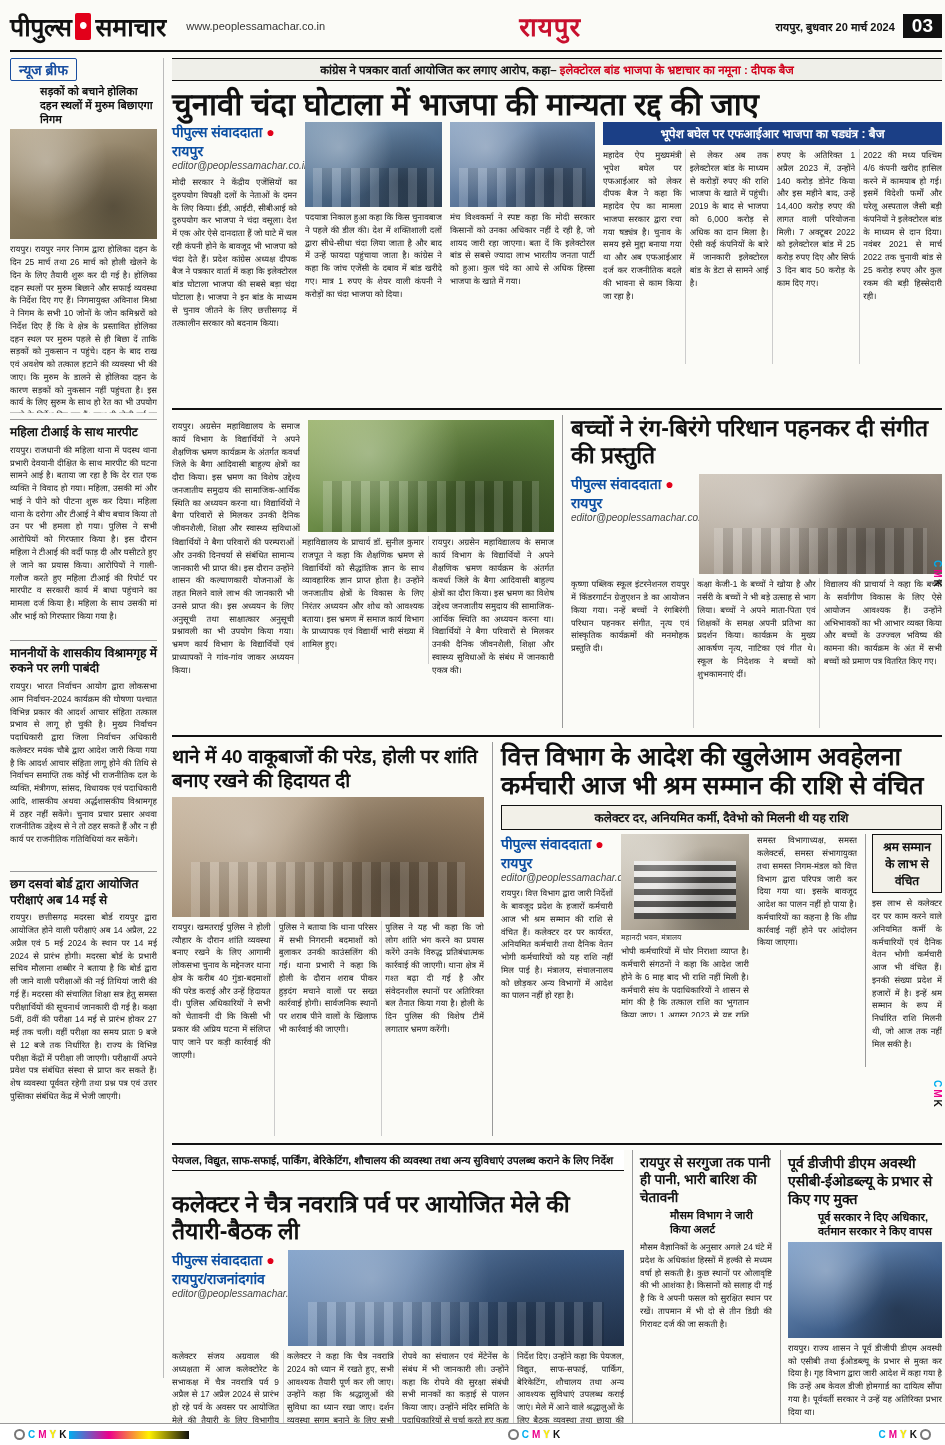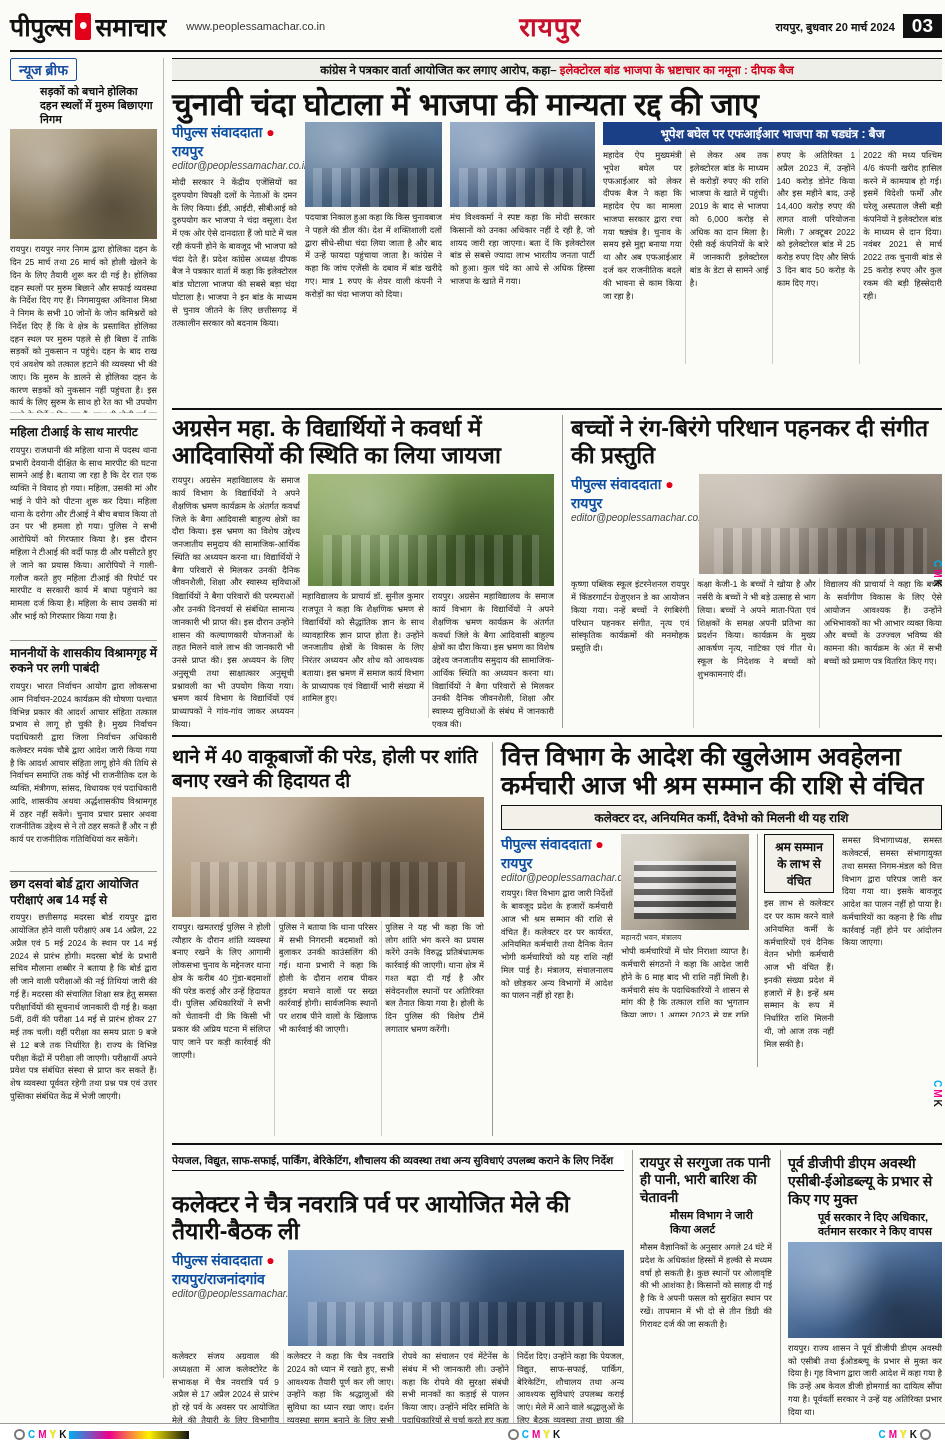--- a/index.html
+++ b/index.html
@@ -221,21 +221,20 @@
             <div class="body-txt">रुपए के अतिरिक्त 1 अप्रैल 2023 में, उन्होंने 140 करोड़ डोनेट किया और इस महीने बाद, उन्हें 14,400 करोड़ रुपए की लागत वाली परियोजना मिली। 7 अक्टूबर 2022 को इलेक्टोरल बांड में 25 करोड़ रुपए दिए और सिर्फ 3 दिन बाद 50 करोड़ के काम दिए गए।</div>
             <div class="body-txt">2022 की मध्य पश्चिम 4/6 कंपनी खरीद हासिल करने में कामयाब हो गई। इसमें विदेशी फर्मों और घरेलू अस्पताल जैसी बड़ी कंपनियों ने इलेक्टोरल बांड के माध्यम से दान दिया। नवंबर 2021 से मार्च 2022 तक चुनावी बांड से 25 करोड़ रुपए और कुल रकम की बड़ी हिस्सेदारी रही।</div>
           </div>
         </div>
       </div>
 
       <div class="sec-divider"></div>
 
       <div class="flexrow">
         <div style="width:382px">
-          <div class="hd-lg">अग्रसेन महा. के विद्यार्थियों ने कवर्धा में आदिवासियों की स्थिति का लिया जायजा</div>
           <div class="flexrow" style="margin-top:5px">
             <div style="width:128px">
               <div class="body-txt" style="height:112px">रायपुर। अग्रसेन महाविद्यालय के समाज कार्य विभाग के विद्यार्थियों ने अपने शैक्षणिक भ्रमण कार्यक्रम के अंतर्गत कवर्धा जिले के बैगा आदिवासी बाहुल्य क्षेत्रों का दौरा किया। इस भ्रमण का विशेष उद्देश्य जनजातीय समुदाय की सामाजिक-आर्थिक स्थिति का अध्ययन करना था। विद्यार्थियों ने बैगा परिवारों से मिलकर उनकी दैनिक जीवनशैली, शिक्षा और स्वास्थ्य सुविधाओं के संबंध में जानकारी एकत्र की।</div>
             </div>
             <div style="flex:1">
               <div class="photo p3 photo-people" style="height:112px;"></div>
             </div>
           </div>
           <div class="cols-3" style="margin-top:4px;height:128px">
             <div class="body-txt">विद्यार्थियों ने बैगा परिवारों की परम्पराओं और उनकी दिनचर्या से संबंधित सामान्य जानकारी भी प्राप्त की। इस दौरान उन्होंने शासन की कल्याणकारी योजनाओं के तहत मिलने वाले लाभ की जानकारी भी उनसे प्राप्त की। इस अध्ययन के लिए अनुसूची तथा साक्षात्कार अनुसूची प्रश्नावली का भी उपयोग किया गया। भ्रमण कार्य विभाग के विद्यार्थियों एवं प्राध्यापकों ने गांव-गांव जाकर अध्ययन किया।</div>
@@ -293,26 +292,26 @@
               <div class="byline-mail">editor@peoplessamachar.co.in</div>
               <div class="body-txt" style="margin-top:4px;height:168px">रायपुर। वित्त विभाग द्वारा जारी निर्देशों के बावजूद प्रदेश के हजारों कर्मचारी आज भी श्रम सम्मान की राशि से वंचित हैं। कलेक्टर दर पर कार्यरत, अनियमित कर्मचारी तथा दैनिक वेतन भोगी कर्मचारियों को यह राशि नहीं मिल पाई है। मंत्रालय, संचालनालय को छोड़कर अन्य विभागों में आदेश का पालन नहीं हो रहा है।</div>
             </div>
             <div style="width:128px">
               <div class="photo p7" style="height:96px;">
                 <div style="position:absolute;left:10%;top:28%;width:80%;height:60%;background:repeating-linear-gradient(0deg,#3b3b3b 0 6px,#efefef 6px 12px);opacity:.85"></div>
               </div>
               <div class="imgcap">महानदी भवन, मंत्रालय</div>
               <div class="body-txt" style="margin-top:3px;height:72px">भोपी कर्मचारियों में घोर निराशा व्याप्त है। कर्मचारी संगठनों ने कहा कि आदेश जारी होने के 6 माह बाद भी राशि नहीं मिली है। कर्मचारी संघ के पदाधिकारियों ने शासन से मांग की है कि तत्काल राशि का भुगतान किया जाए। 1 अगस्त 2023 से यह राशि देय थी।</div>
             </div>
+            <div style="width:100px">
+              <div class="body-txt" style="height:195px">समस्त विभागाध्यक्ष, समस्त कलेक्टर्स, समस्त संभागायुक्त तथा समस्त निगम-मंडल को वित्त विभाग द्वारा परिपत्र जारी कर दिया गया था। इसके बावजूद आदेश का पालन नहीं हो पाया है। कर्मचारियों का कहना है कि शीघ्र कार्रवाई नहीं होने पर आंदोलन किया जाएगा।</div>
+            </div>
             <div style="flex:1;border-left:1px solid #999;padding-left:6px">
               <div class="box-hd">श्रम सम्मान के लाभ से वंचित</div>
               <div class="body-txt" style="height:170px">इस लाभ से कलेक्टर दर पर काम करने वाले अनियमित कर्मी के कर्मचारियों एवं दैनिक वेतन भोगी कर्मचारी आज भी वंचित हैं। इनकी संख्या प्रदेश में हजारों में है। इन्हें श्रम सम्मान के रूप में निर्धारित राशि मिलनी थी, जो आज तक नहीं मिल सकी है।</div>
-            </div>
-            <div style="width:100px">
-              <div class="body-txt" style="height:195px">समस्त विभागाध्यक्ष, समस्त कलेक्टर्स, समस्त संभागायुक्त तथा समस्त निगम-मंडल को वित्त विभाग द्वारा परिपत्र जारी कर दिया गया था। इसके बावजूद आदेश का पालन नहीं हो पाया है। कर्मचारियों का कहना है कि शीघ्र कार्रवाई नहीं होने पर आंदोलन किया जाएगा।</div>
             </div>
           </div>
         </div>
       </div>
 
       <div class="sec-divider"></div>
 
       <div class="flexrow">
 
         <div style="width:452px">

